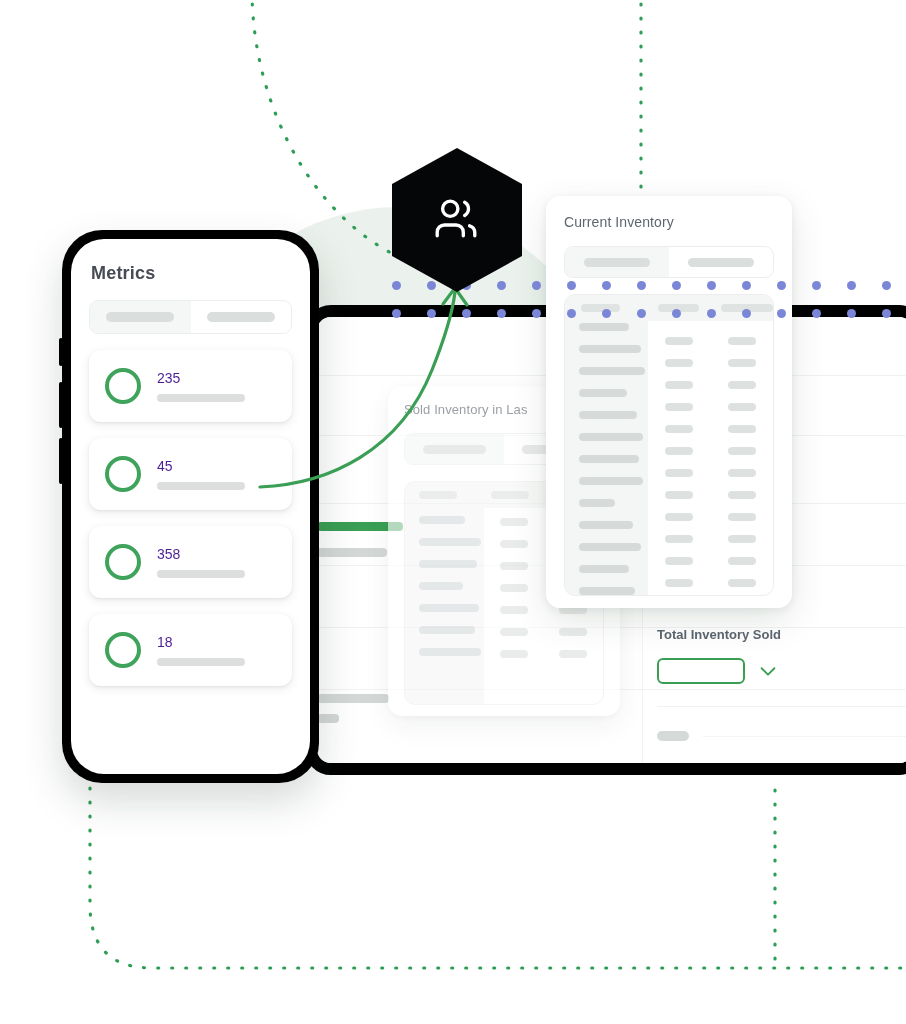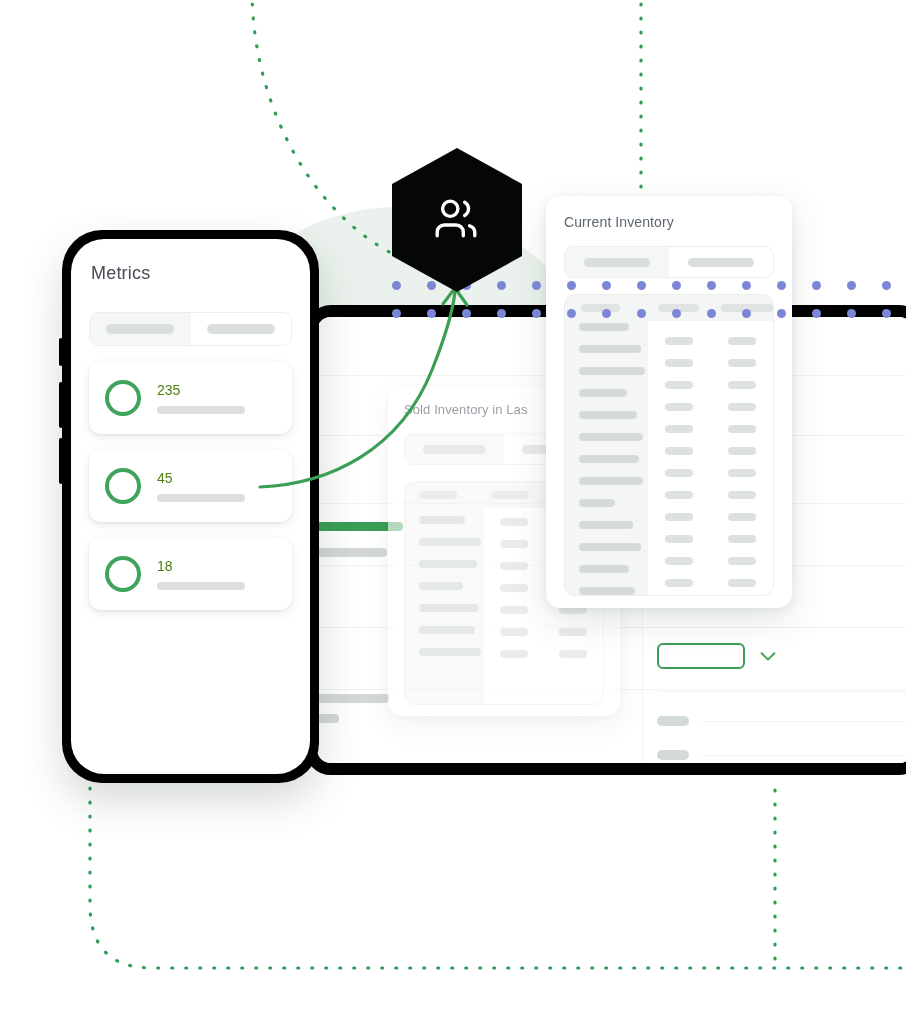--- a/index.html
+++ b/index.html
@@ -125,43 +125,43 @@
     position:absolute;
     left:9px;top:9px;right:9px;bottom:9px;
     background:#fff;
     border-radius:33px;
     overflow:hidden;
     padding:24px 18px 0 18px;
     box-sizing:border-box;
   }
   .phone-btn{position:absolute;left:-3px;width:4px;background:#000;border-radius:2px;}
   .metrics-title{
-    font-size:18px;font-weight:normal;color:#474b55;
-    margin:0 0 28px 2px;letter-spacing:.2px;
+    font-size:18px;font-weight:bold;color:#474b55;
+    margin:0 0 16px 2px;letter-spacing:.2px;
   }
   .m-seg{margin-bottom:16px;height:32px;border-radius:9px;}
   .m-card{
     background:#fff;
     border-radius:12px;
     box-shadow:0 3px 10px rgba(40,60,50,.10), 0 1px 3px rgba(40,60,50,.07);
     height:72px;
     margin-bottom:16px;
     display:flex;
     align-items:center;
     padding:0 16px;
     box-sizing:border-box;
   }
   .ring{
     width:36px;height:36px;border-radius:50%;
     border:4px solid #3fa35c;
     box-sizing:border-box;
     flex:0 0 auto;
   }
   .m-body{margin-left:16px;flex:1;}
-  .m-num{font-size:14px;color:#4d7c0f;margin-bottom:9px;line-height:1;}
+  .m-num{font-size:14px;color:#4c1d95;margin-bottom:9px;line-height:1;}
   .m-bar{height:8px;width:88px;border-radius:4px;background:#dcdfde;}
 
   
   .hexwrap{position:absolute;left:392px;top:148px;width:130px;height:144px;}
   .hex{
     width:130px;height:144px;
     background:#050608;
     clip-path:polygon(50% 0%,100% 25%,100% 75%,50% 100%,0% 75%,0% 25%);
     display:flex;align-items:center;justify-content:center;
     filter:drop-shadow(0 10px 22px rgba(0,0,0,.22));
@@ -200,20 +200,21 @@
       <div class="t-rule" style="top:248px;"></div>
       <div class="t-rule" style="top:310px;"></div>
       <div class="t-rule" style="top:372px;"></div>
 
       <div class="t-bar green" style="left:0px;top:205px;width:86px;"></div>
       <div class="t-bar grey" style="left:0px;top:231px;width:70px;"></div>
       <div class="t-bar grey" style="left:0px;top:377px;width:72px;"></div>
       <div class="t-bar grey" style="left:0px;top:397px;width:22px;"></div>
 
       <div style="position:absolute;left:340px;top:310px;width:250px;">
+        <div class="tis-title">Total Inventory Sold</div>
         <div style="display:flex;align-items:center;gap:12px;margin-top:16px;">
           <div class="tis-box"></div>
           <svg class="chev" viewBox="0 0 24 24">
             <path d="M5 9 L12 16 L19 9" fill="none" stroke="#3a9e54" stroke-width="2" stroke-linecap="round" stroke-linejoin="round"></path>
           </svg>
         </div>
         <div class="tis-rule" style="margin-top:22px;"></div>
         <div style="display:flex;align-items:center;gap:14px;margin-top:24px;">
           <div class="tis-chip"></div>
           <div class="tis-line"></div>
@@ -406,20 +407,27 @@
       </div>
 
       <div class="m-card">
         <div class="ring"></div>
         <div class="m-body">
           <div class="m-num">45</div>
           <div class="m-bar"></div>
         </div>
       </div>
 
+      <div class="m-card">
+        <div class="ring"></div>
+        <div class="m-body">
+          <div class="m-num">358</div>
+          <div class="m-bar"></div>
+        </div>
+      </div>
 
 
       <div class="m-card">
         <div class="ring"></div>
         <div class="m-body">
           <div class="m-num">18</div>
           <div class="m-bar"></div>
         </div>
       </div>
     </div>

